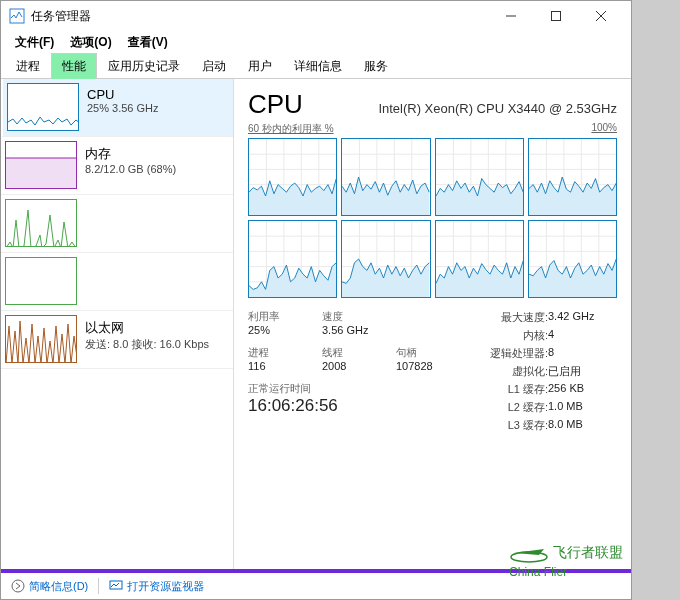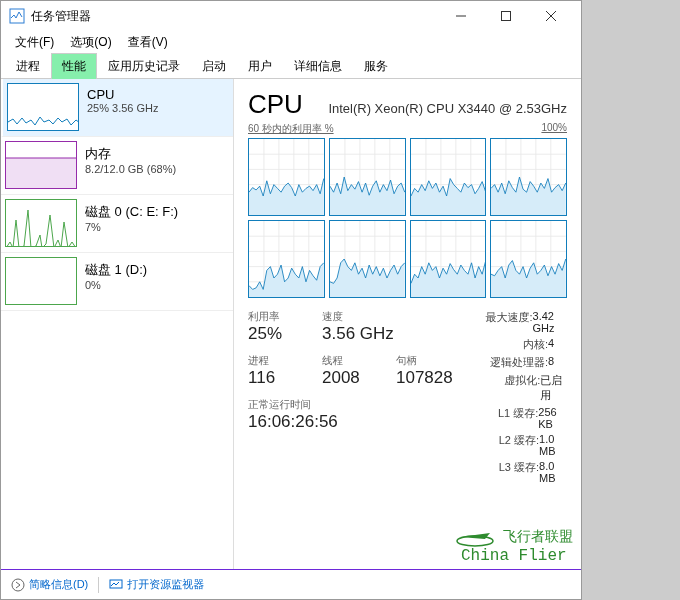--- a/index.html
+++ b/index.html
@@ -1,24 +1,24 @@
 <!DOCTYPE html>
 <html><head>
 <meta charset="utf-8">
 <style>
   * { box-sizing: border-box; margin: 0; padding: 0; }
   body { font-family: "Microsoft YaHei", "Segoe UI", sans-serif; font-size: 12px; background: #ccc; }
-  .window { width: 582px; height: 600px; background: #fff; border: 1px solid #999; position: relative; overflow: hidden; }
+  .window { width: 632px; height: 600px; background: #fff; border: 1px solid #999; position: relative; overflow: hidden; }
   .titlebar { height: 30px; display: flex; align-items: center; padding: 0 8px; background: #fff; }
   .titlebar-icon { width: 16px; height: 16px; margin-right: 6px; }
   .titlebar-icon svg { width: 16px; height: 16px; }
   .titlebar-title { flex: 1; font-size: 12px; }
   .win-controls { display: flex; }
   .win-btn { width: 45px; height: 30px; display: flex; align-items: center; justify-content: center; color: #333; cursor: pointer; }
-  .menubar { height: 22px; display: flex; align-items: center; padding: 0 6px; font-size: 12px; }
+  .menubar { height: 22px; display: flex; align-items: center; padding: 0 6px; font-size: 12px; font-weight: bold; }
   .menu-item { padding: 2px 8px; cursor: pointer; }
   .tabs { display: flex; border-bottom: 1px solid #ccc; padding: 0 4px; font-size: 12px; }
   .tab { padding: 4px 10px; border: 1px solid transparent; border-bottom: none; cursor: pointer; margin-bottom: -1px; }
   .tab.active { border-color: #ccc; background: #86efac; }
   .body { display: flex; height: 490px; }
   .sidebar { width: 232px; overflow: hidden; }
   .side-item { display: flex; height: 58px; padding: 4px; border-bottom: 1px solid #eee; cursor: pointer; }
   .side-item.selected { background: #e5f3ff; border-left: 2px solid #fff; }
   .mini-chart { width: 72px; height: 48px; border: 1px solid #117dbb; background: #fff; position: relative; overflow: hidden; flex-shrink: 0; }
   .mini-chart.mem { border-color: #952baa; }
@@ -34,31 +34,31 @@
   .main-sub { font-size: 13px; color: #333; margin-left: auto; white-space: nowrap; }
   .chart-label-row { display: flex; justify-content: space-between; font-size: 10px; color: #666; margin: 2px 0; text-decoration: underline; }
   .cpu-grid { display: grid; grid-template-columns: repeat(4, 1fr); grid-template-rows: repeat(2, 78px); gap: 4px; }
   .cpu-cell { border: 1px solid #117dbb; background: #fff; position: relative; overflow: hidden; }
   .cpu-cell svg { width: 100%; height: 100%; display: block; }
   .stats { display: flex; margin-top: 12px; gap: 12px; }
   .stats-left { flex: 1; }
   .stat-row { display: flex; margin-bottom: 10px; gap: 14px; }
   .stat-block { min-width: 60px; }
   .stat-label { font-size: 10.5px; color: #666; }
-  .stat-value { font-size: 17px; color: #222; }
+  .stat-value { font-size: 11px; color: #222; }
   .uptime-block .stat-value { font-size: 17px; }
   .stats-right { width: 170px; font-size: 11px; }
   .kv { display: flex; margin-bottom: 3px; }
   .kv-k { width: 80px; color: #444; text-align: right; }
   .kv-v { color: #222; }
-  .footer { height: 30px; border-top: 1px solid #6d28d9; display: flex; align-items: center; padding: 0 10px; font-size: 11px; gap: 4px; }
+  .footer { height: 30px; border-top: 4px solid #6d28d9; display: flex; align-items: center; padding: 0 10px; font-size: 11px; gap: 4px; }
   .footer-link { color: #0066cc; cursor: pointer; display: flex; align-items: center; gap: 4px; }
   .sep { width: 1px; height: 16px; background: #ccc; margin: 0 6px; }
-  .watermark { position: absolute; right: 8px; bottom: 34px; font-size: 14px; color: #2e8b2e; text-align: center; pointer-events: none; font-family: Liberation Mono, monospace; }
-  .watermark .cn { font-size: 16px; color: #2e8b2e; }
+  .watermark { position: absolute; right: 8px; bottom: 20px; font-size: 14px; color: #2e8b2e; text-align: left; pointer-events: none; }
+  .watermark .cn { font-size: 12px; color: #2e8b2e; }
   .watermark svg { vertical-align: middle; }
   .grid-line { stroke: #e8e8e8; stroke-width: 1; }
 </style>
 </head>
 <body>
 
 <div class="window">
 
   <div class="titlebar">
     <span class="titlebar-icon">
@@ -131,38 +131,41 @@
           <div class="side-sub">8.2/12.0 GB (68%)</div>
         </div>
       </div>
 
       <div class="side-item">
         <div class="mini-chart disk">
           <svg viewBox="0 0 72 48" preserveAspectRatio="none">
               <polyline points="0,48 4,42 7,48 10,20 13,48 18,46 22,10 25,48 30,46 34,35 36,48 40,44 44,15 48,48 52,40 55,48 58,22 62,48 66,42 70,48 72,45" fill="none" stroke="#4ca64c" stroke-width="1"></polyline>
             </svg>
         </div>
-        <div class="side-text">
-          <div class="side-title">磁盘 0 (C: E: F:)</div>
-          <div class="side-sub">7%</div>
-        </div>
       </div>
 
       <div class="side-item">
         <div class="mini-chart disk">
           <svg viewBox="0 0 72 48" preserveAspectRatio="none">
               <line x1="0" y1="47" x2="72" y2="47" stroke="#4ca64c" stroke-width="1"></line>
             </svg>
         </div>
+      </div>
+
+      <div class="side-item">
+        <div class="mini-chart net">
+          <svg viewBox="0 0 72 48" preserveAspectRatio="none">
+              <polyline points="0,48 3,10 6,48 9,15 12,48 14,5 17,48 20,22 23,48 26,8 29,48 32,20 35,48 38,12 41,48 44,25 47,48 50,10 53,48 56,18 59,48 62,8 65,48 68,20 72,48" fill="none" stroke="#a75a24" stroke-width="1"></polyline>
+            </svg>
+        </div>
         <div class="side-text">
-          <div class="side-title">磁盘 1 (D:)</div>
-          <div class="side-sub">0%</div>
-        </div>
-      </div>
-
+          <div class="side-title">以太网</div>
+          <div class="side-sub">发送: 8.0 接收: 16.0 Kbps</div>
+        </div>
+      </div>
 
     </div>
 
     <div class="main">
       <div class="main-header">
         <span class="main-title">CPU</span>
         <span class="main-sub">Intel(R) Xeon(R) CPU X3440 @ 2.53GHz</span>
       </div>
       <div class="chart-label-row">
         <span>60 秒内的利用率 %</span>

